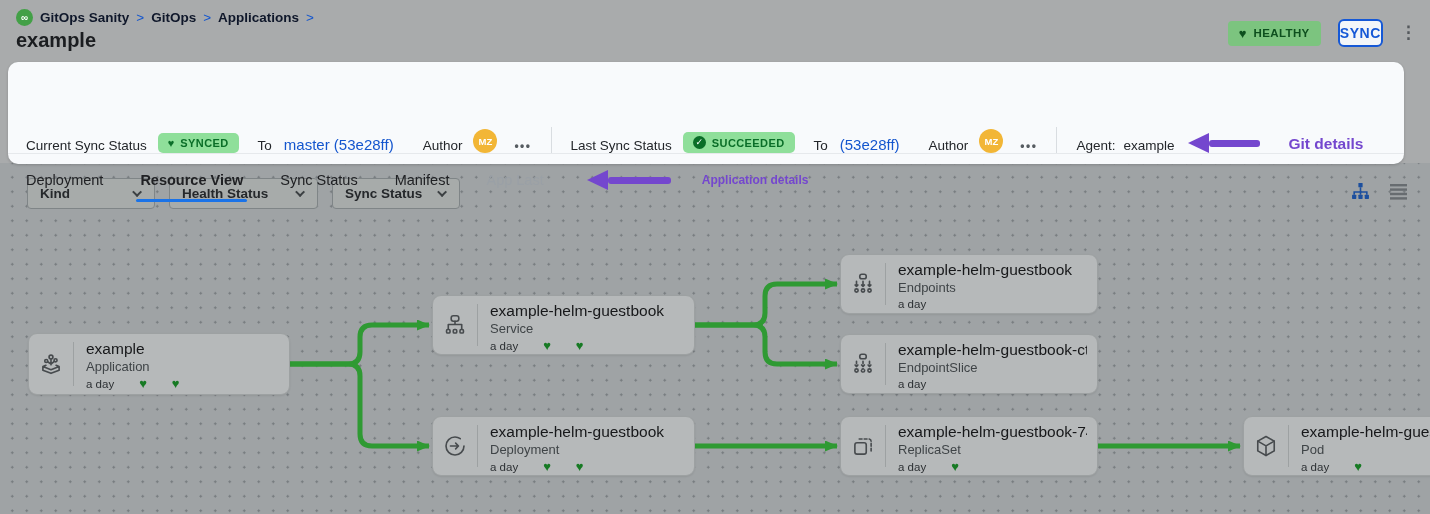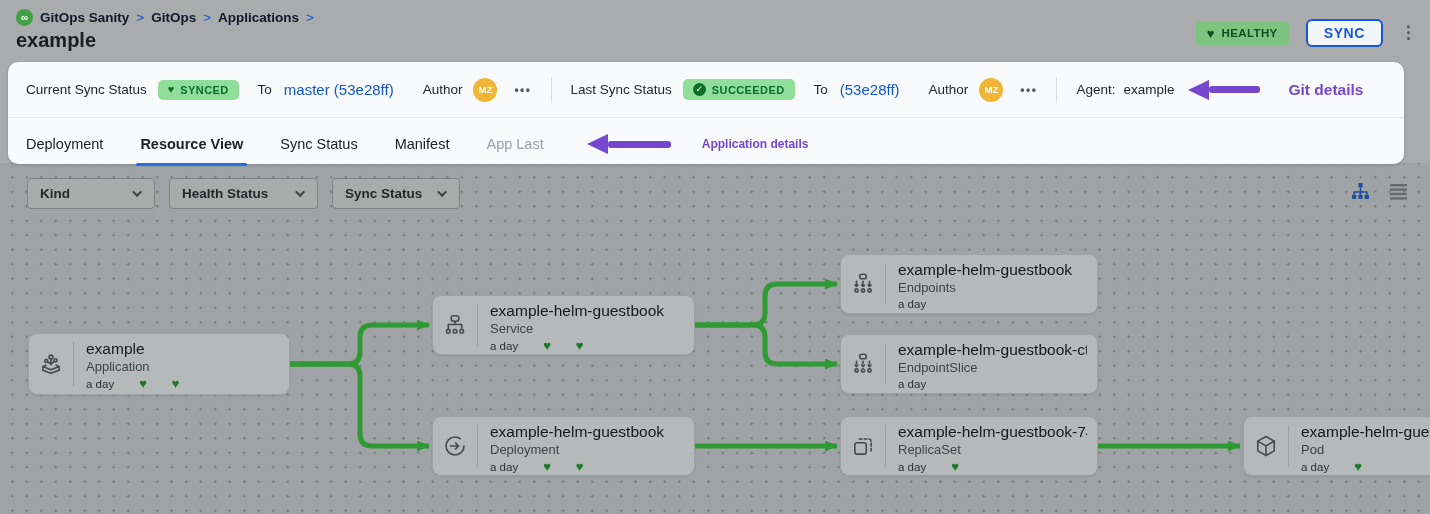--- a/index.html
+++ b/index.html
@@ -10,26 +10,26 @@
   .topbar { position:absolute; top:0; left:0; right:0; height:62px; padding:9px 16px 0 16px; }
   .crumbs { display:flex; align-items:center; gap:7px; font-size:13.5px; font-weight:600; }
   .logo { width:17px; height:17px; border-radius:50%; background:#43a047; color:#fff; display:flex; align-items:center; justify-content:center; font-size:10px; font-weight:700; }
   .crumb-link { color:#0f172a; text-decoration:none; cursor:pointer; }
   .crumb-sep { color:#1456ce; font-weight:400; }
   .page-title { margin-top:3px; font-size:20px; font-weight:700; color:#1b1d20; }
   .top-controls { position:absolute; top:19px; right:18px; display:flex; align-items:center; gap:17px; }
   .health-badge { display:flex; align-items:center; gap:7px; background:#7cc47f; border-radius:4px; padding:6px 11px; }
   .health-badge .hb-heart { color:#0d4f1e; font-size:13px; line-height:1; }
   .health-badge .hb-label { color:#0d4f1e; font-size:11.5px; font-weight:700; letter-spacing:.4px; }
-  .sync-btn { background:#f3f6f9; border:2px solid #1558d6; color:#1558d6; border-radius:6px; font-family:inherit; font-size:14px; font-weight:700; letter-spacing:.6px; padding:4px 16px; cursor:pointer; }
+  .sync-btn { background:#f3f6f9; border:2px solid #1558d6; color:#1558d6; border-radius:6px; font-family:inherit; font-size:14px; font-weight:700; letter-spacing:.6px; padding:4px 0; cursor:pointer; }
   .kebab { color:#54585c; font-size:17px; font-weight:700; line-height:.62; cursor:pointer; text-align:center; width:12px; }
 
   
   .card { position:absolute; left:8px; top:62px; width:1396px; height:102px; background:#f8fafc; border-radius:10px; box-shadow:0 1px 3px rgba(0,0,0,.18); z-index:5; }
-  .sync-row { height:56px; display:flex; align-items:center; padding:0 18px; font-size:13.5px; color:#23262a; border-bottom:1px solid #e6e9ec; white-space:nowrap; }
+  .sync-row { height:56px; display:flex; align-items:flex-end; padding:0 18px; font-size:13.5px; color:#23262a; border-bottom:1px solid #e6e9ec; white-space:nowrap;margin-top:36px; }
   .pill { display:inline-flex; align-items:center; gap:6px; background:#8fdf9a; border-radius:5px; padding:4px 10px; margin-left:11px; }
   .pill .p-ico { color:#0a6e28; font-size:11px; line-height:1; }
   .pill .p-label { color:#0a6e28; font-size:11px; font-weight:700; letter-spacing:.4px; }
   .check-circle { width:13px; height:13px; border-radius:50%; background:#0a6e28; color:#fff; font-size:9px; display:flex; align-items:center; justify-content:center; line-height:1; }
   .to-label { margin-left:19px; }
   .commit-link { margin-left:12px; color:#1456ce; font-size:15px; font-weight:400; cursor:pointer; }
   .author-label { margin-left:29px; }
   .avatar { margin-left:11px; width:24px; height:24px; border-radius:50%; background:#f2b636; color:#fff; font-size:9.5px; font-weight:700; display:flex; align-items:center; justify-content:center; }
   .more-dots { margin-left:17px; color:#565c61; font-size:12px; font-weight:700; letter-spacing:1.5px; cursor:pointer; }
   .vdiv { width:1px; height:26px; background:#d9dde1; margin:0 19px; }

